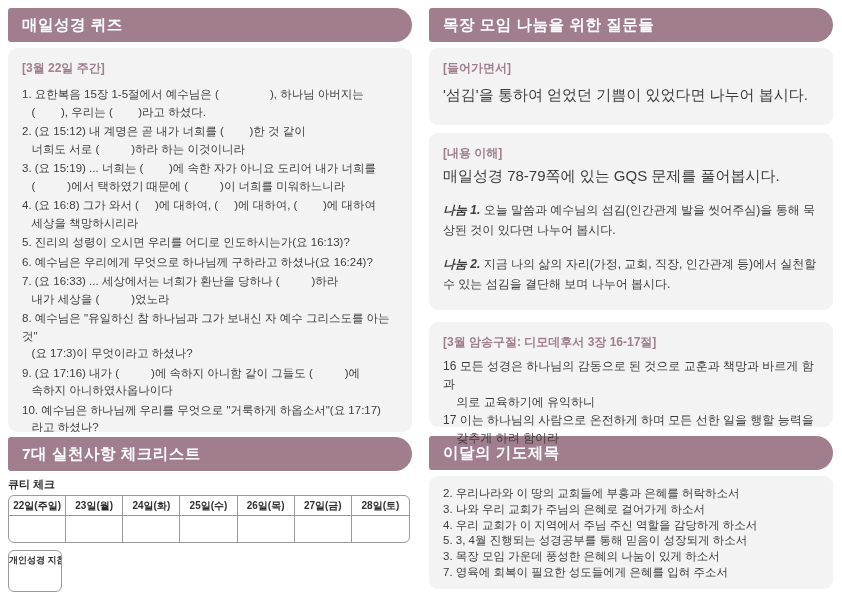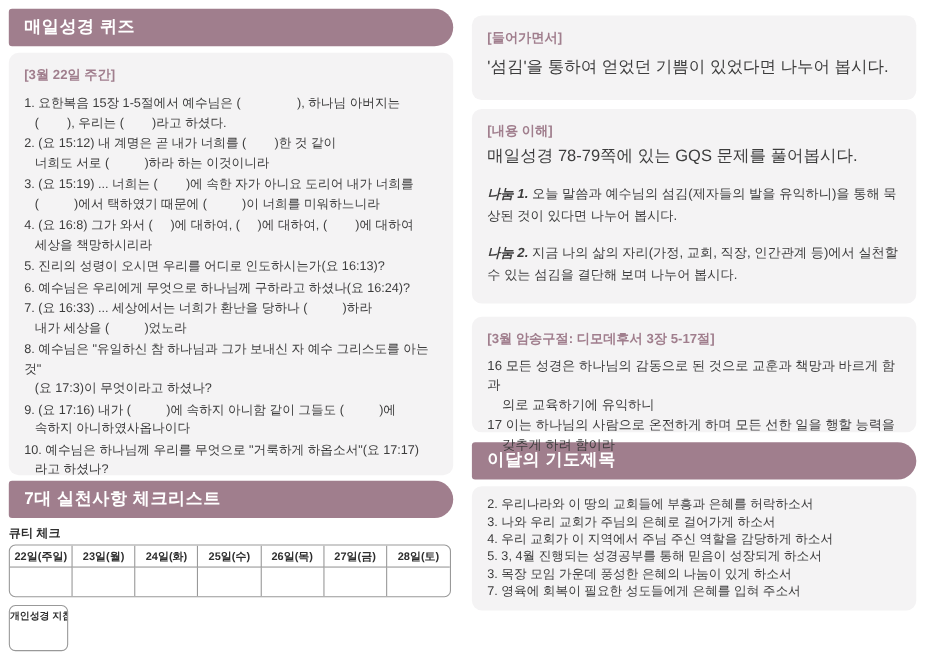--- a/index.html
+++ b/index.html
@@ -123,35 +123,36 @@
     <div class="mini-row">
       <div class="mini-box">개인성경 지참</div>
       <div class="mini-box">주일 예배</div>
       <div class="mini-box">소그룹 참여</div>
     </div>
 
   </div>
 
   <div class="col col-right">
 
+    <div class="sec-header">목장 모임 나눔을 위한 질문들</div>
 
     <div class="panel intro-panel">
       <div class="accent">[들어가면서]</div>
       <div class="body-text">'섬김'을 통하여 얻었던 기쁨이 있었다면 나누어 봅시다.</div>
     </div>
 
     <div class="panel understand-panel">
       <div class="accent">[내용 이해]</div>
       <div class="body-text" style="margin-top:4px;">매일성경 78-79쪽에 있는 GQS 문제를 풀어봅시다.</div>
-      <div class="para"><b>나눔 1.</b><span> 오늘 말씀과 예수님의 섬김(제자들의 발을 유익하니)을 통해 묵상된 것이 있다면 나누어 봅시다.</span></div>
+      <div class="para"><b>나눔 1.</b><span> 오늘 말씀과 예수님의 섬김(인간관계 발을 씻어주심)을 통해 묵상된 것이 있다면 나누어 봅시다.</span></div>
       <div class="para"><b>나눔 2.</b><span> 지금 나의 삶의 자리(가정, 교회, 직장, 인간관계 등)에서 실천할 수 있는 섬김을 결단해 보며 나누어 봅시다.</span></div>
     </div>
 
     <div class="panel memory-panel">
-      <div class="accent">[3월 암송구절: 디모데후서 3장 5-17절]</div>
+      <div class="accent">[3월 암송구절: 디모데후서 3장 16-17절]</div>
       <div class="verse-block">
         <div class="verse">16 모든 성경은 하나님의 감동으로 된 것으로 교훈과 책망과 바르게 함과
     의로 교육하기에 유익하니</div>
         <div class="verse">17 이는 하나님의 사람으로 온전하게 하며 모든 선한 일을 행할 능력을
     갖추게 하려 함이라</div>
       </div>
     </div>
 
     <div class="sec-header" style="margin-top:9px;">이달의 기도제목</div>
 

